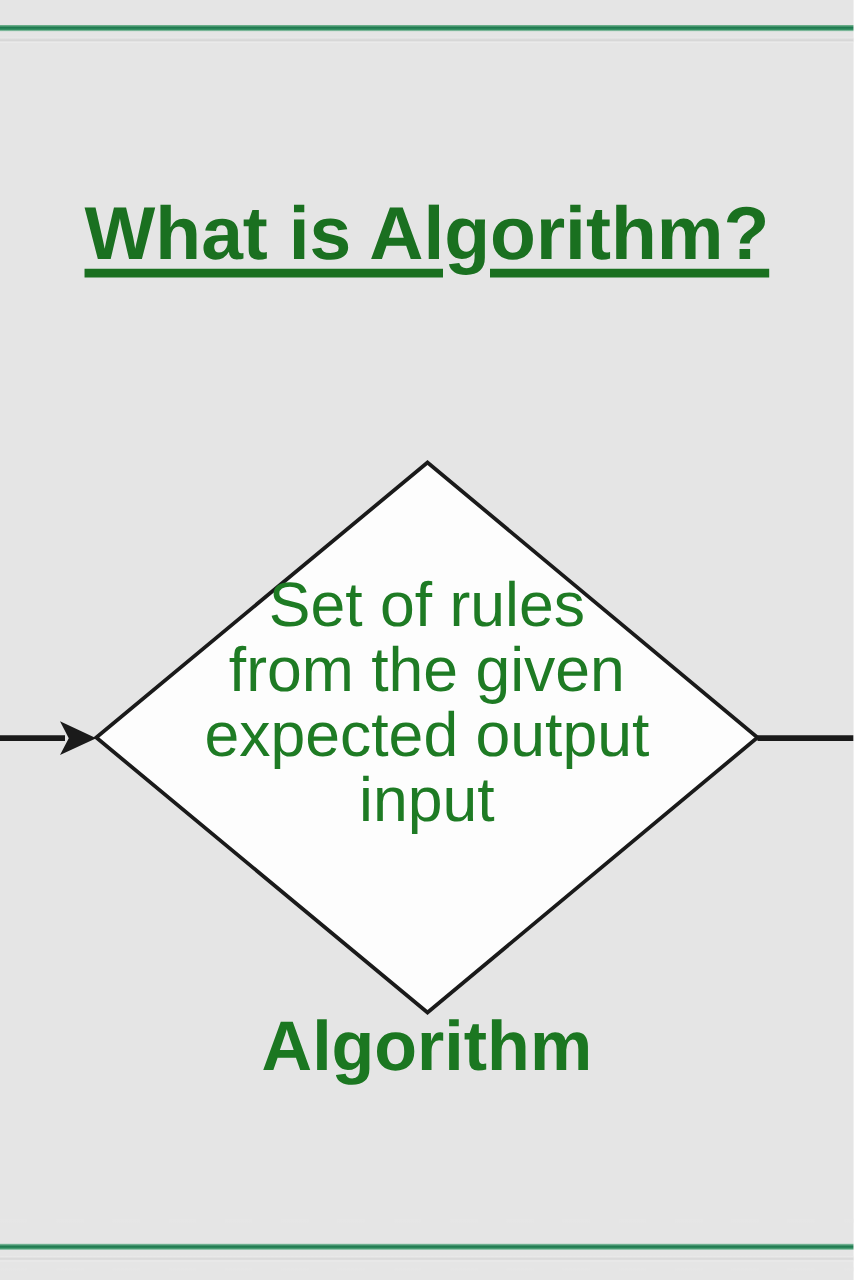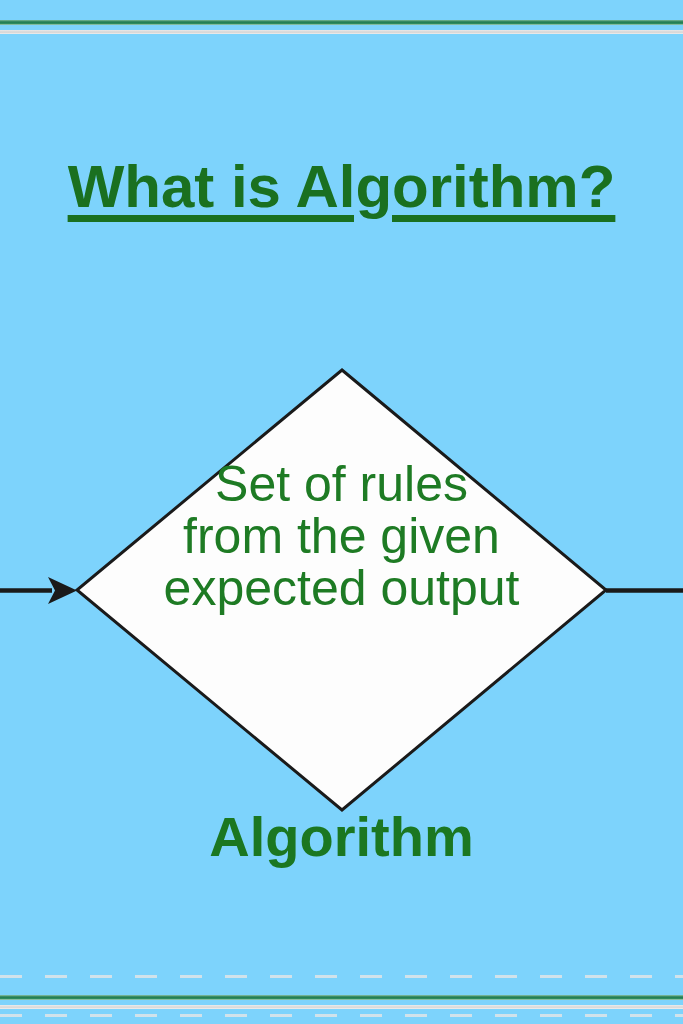--- a/index.html
+++ b/index.html
@@ -4,21 +4,21 @@
 <style>
   html, body {
     margin: 0;
     padding: 0;
     background: #ffffff;
   }
   .slide {
     position: relative;
     width: 683px;
     height: 1024px;
-    background: #7dd3fc;
+    background: #e5e5e5;
     overflow: hidden;
     font-family: "Liberation Sans", sans-serif;
   }
   .rule {
     position: absolute;
     left: 0;
     right: 0;
   }
   .rule.top-green {
     top: 20px;
@@ -111,20 +111,21 @@
     <line x1="0" y1="590.5" x2="52" y2="590.5" stroke="#1a1a1a" stroke-width="4.5"></line>
     <path d="M 48 577 L 77 590.5 L 48 604 L 55 590.5 Z" fill="#1a1a1a"></path>
     <polygon points="342,370 606,590 342,810 77,590" fill="#fdfdfd" stroke="#1a1a1a" stroke-width="3" stroke-linejoin="miter"></polygon>
     <line x1="606" y1="590.5" x2="683" y2="590.5" stroke="#1a1a1a" stroke-width="4.5"></line>
   </svg>
 
   <div class="diamond-text">
     <div>Set of rules</div>
     <div>from the given</div>
     <div>expected output</div>
+    <div>input</div>
   </div>
 
   <div class="caption">Algorithm</div>
 
   <div class="dash-row upper"></div>
   <div class="rule bottom-green"></div>
   <div class="rule bottom-gray"></div>
   <div class="dash-row lower"></div>
 
 </div>

